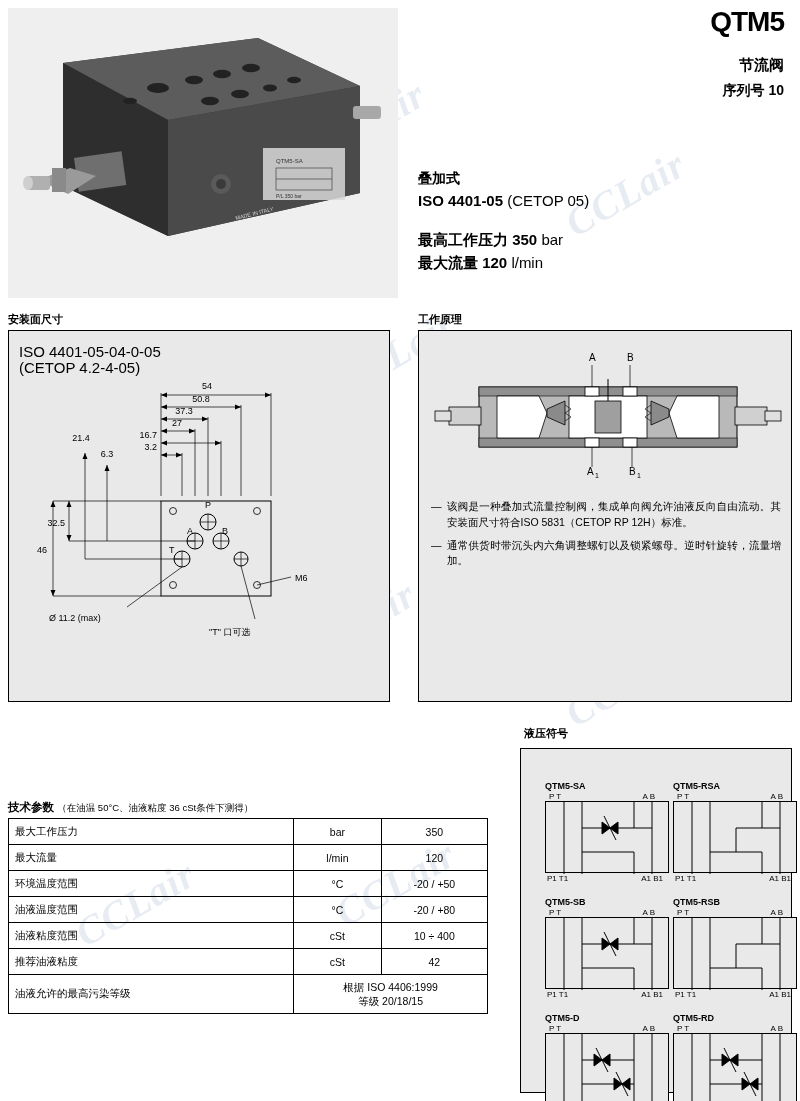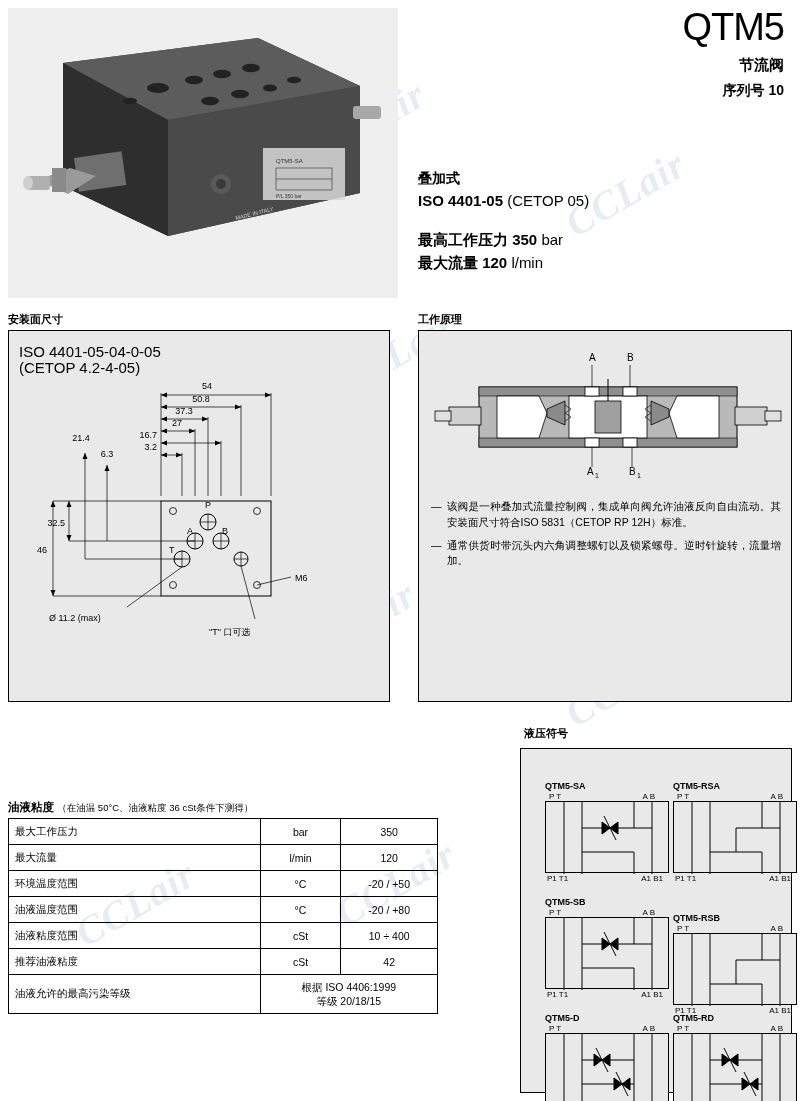--- a/index.html
+++ b/index.html
@@ -25,21 +25,21 @@
     letter-spacing:1px;
     transform:rotate(-30deg);
     pointer-events:none;
     white-space:nowrap;
     user-select:none;
   }
 
   
   .hdr-title {
     position:absolute; right:16px; top:6px;
-    font-size:38px; font-weight:normal; letter-spacing:-1px;
+    font-size:28px; font-weight:bold; letter-spacing:-1px;
   }
   .hdr-sub {
     position:absolute; right:16px; top:56px;
     font-size:15px; font-weight:bold;
   }
   .hdr-serial {
     position:absolute; right:16px; top:82px;
     font-size:14px; font-weight:bold;
   }
 
@@ -79,21 +79,21 @@
   #sym-panel { left:520px; top:748px; width:272px; height:345px; }
   .sym-title { position:absolute; left:524px; top:726px; font-size:11px; font-weight:bold; }
   .sym-cell { position:absolute; width:124px; height:104px; }
   .sym-cell .nm { font-size:9px; font-weight:bold; margin-bottom:1px; }
   .sym-box { border:1px solid #000; background:#e9e9e9; width:124px; height:72px; position:relative; }
 
   
   .tech-title { position:absolute; left:8px; top:800px; font-size:11.5px; font-weight:bold; }
   .tech-title .sm { font-size:9.5px; font-weight:normal; }
   table.tech {
-    position:absolute; left:8px; top:818px; width:430px;
+    position:absolute; left:8px; top:818px; width:480px;
     border-collapse:collapse; font-size:10.5px;
   }
   table.tech td { border:1px solid #000; padding:5px 6px; height:26px; }
   table.tech td.c1 { width:298px; }
   table.tech td.c2 { width:90px; text-align:center; }
   table.tech td.c3 { width:110px; text-align:center; }
   svg { display:block; }
 </style>
 </head>
 <body>
@@ -431,21 +431,21 @@
             <line x1="58" y1="14" x2="70" y2="38"></line>
           </g>
         </svg>
       </div>
       <div style="font-size:8px; display:flex; justify-content:space-between; width:116px; margin-left:2px; margin-top:1px;">
         <span>P1 T1</span>
         <span>A1 B1</span>
       </div>
     </div>
 
-    <div class="sym-cell" style="left:152px; top:148px;margin-top:16px;">
+    <div class="sym-cell" style="left:152px; top:148px;">
       <div class="nm">QTM5-RSB</div>
       <div style="font-size:8px; display:flex; justify-content:space-between; width:106px; margin-left:4px;">
         <span>P T</span>
         <span>A B</span>
       </div>
       <div class="sym-box">
         <svg width="124" height="72">
           <g stroke="#000" stroke-width="1" fill="none">
             <line x1="18" y1="0" x2="18" y2="72"></line>
               <line x1="36" y1="0" x2="36" y2="72"></line>
@@ -514,21 +514,21 @@
             <path d="M84 56 l-8 -6 l8 -6 Z" fill="#000"></path>
             <line x1="70" y1="38" x2="82" y2="62"></line>
           </g>
         </svg>
       </div>
 
     </div>
   </div>
 
   <div class="tech-title">
-    <span>油液粘度</span>
+    <span>技术参数</span>
     <span class="sm">（在油温 50°C、油液粘度 36 cSt条件下测得）</span>
   </div>
 
   <table class="tech">
     <tbody>
       <tr>
         <td class="c1">最大工作压力</td>
         <td class="c2">bar</td>
         <td class="c3">350</td>
       </tr>

